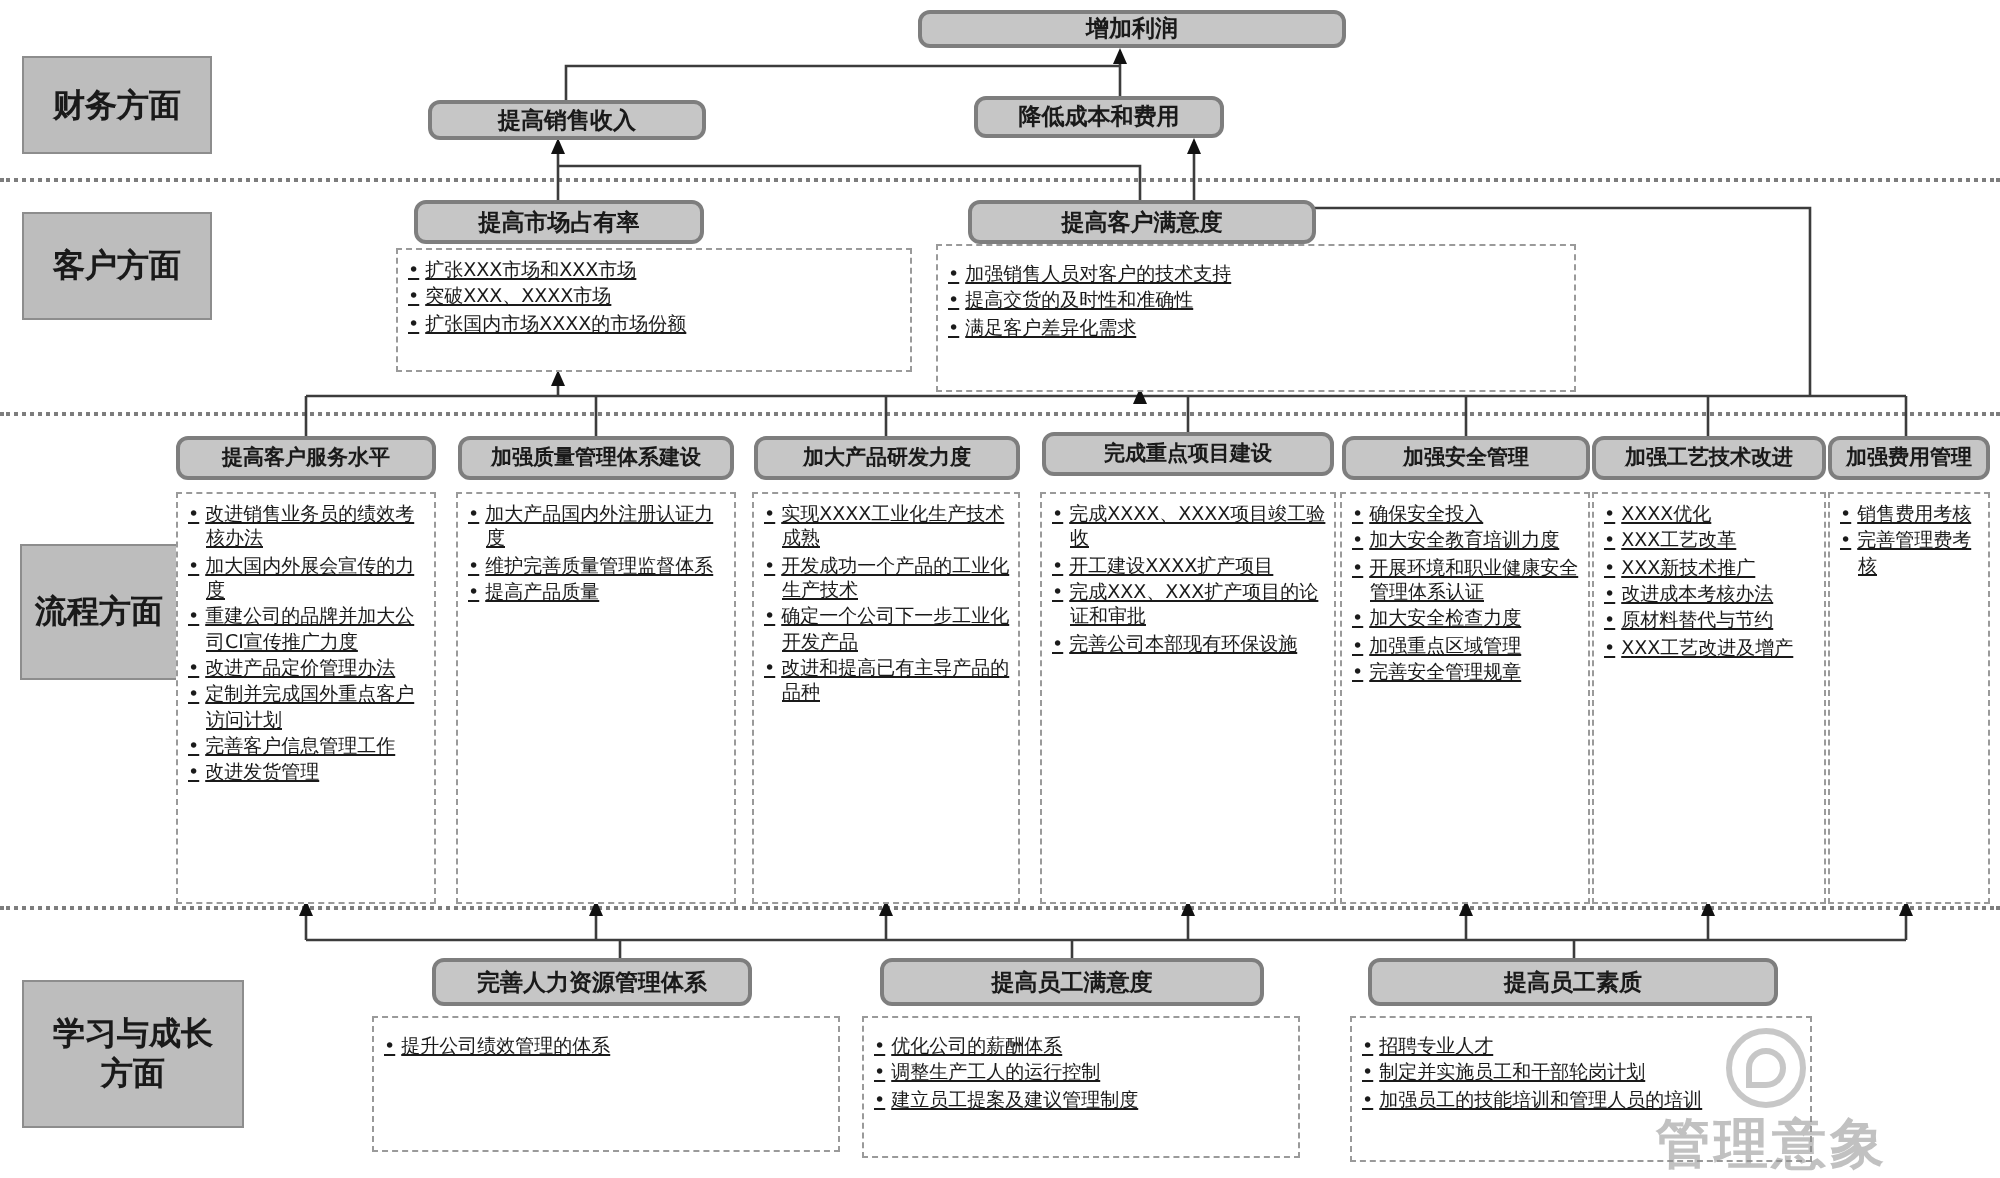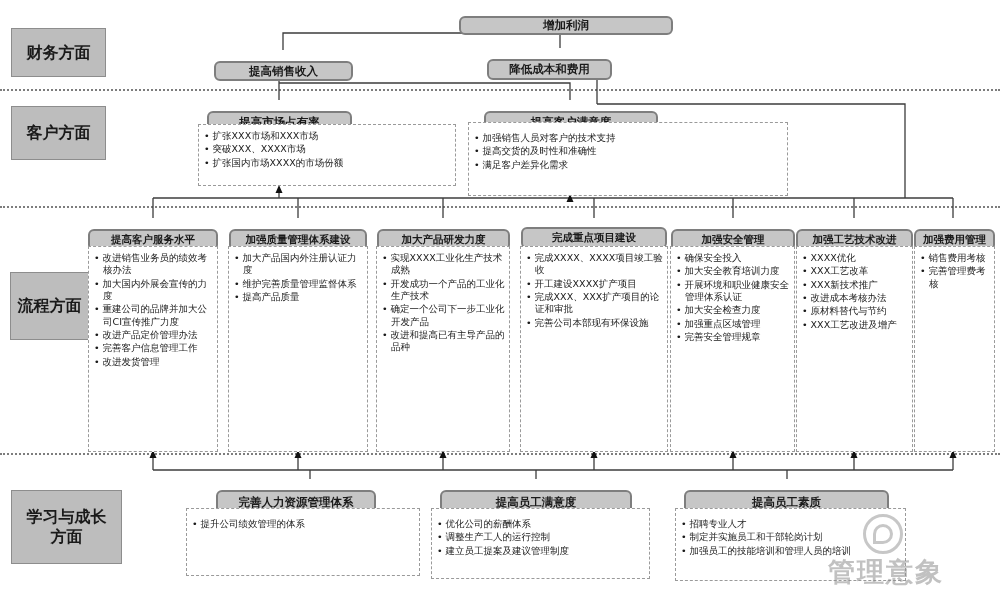--- a/index.html
+++ b/index.html
@@ -4,25 +4,25 @@
 <style>
   html,body{margin:0;padding:0;background:#fff;}
   #stage{position:relative;width:1000px;height:589px;background:#ffffff;overflow:hidden;
          font-family:"DejaVu Sans","Liberation Sans",sans-serif;color:#1a1a1a;}
   .sep{position:absolute;left:0;width:1000px;height:0;border-top:2px dotted #7d7d7d;z-index:1;}
   svg.wires{position:absolute;left:0;top:0;z-index:2;}
   .plabel{position:absolute;background:#bdbdbd;border:1px solid #8d8d8d;display:flex;align-items:center;
           justify-content:center;text-align:center;font-weight:bold;font-size:16px;z-index:3;line-height:1.25;}
   .hbox{position:absolute;background:#c6c6c6;border:2px solid #7e7e7e;border-radius:6px;display:flex;
         align-items:center;justify-content:center;font-weight:bold;font-size:11.5px;z-index:3;
-        box-sizing:border-box;white-space:nowrap;margin-top:11px;}
+        box-sizing:border-box;white-space:nowrap;}
   .hbox.small{font-size:10.5px;}
   .dbox{position:absolute;border:1px dashed #9a9a9a;background:#fff;z-index:3;box-sizing:border-box;
         padding:5px 4px 4px 5px;}
-  .dbox ul{margin:0;padding:0;list-style:none;}
+  .dbox ul{margin:0;padding:0;list-style:none;text-decoration:underline;}
   .dbox li{font-size:9.5px;line-height:1.3;padding-left:9px;text-indent:-9px;margin-bottom:1px;}
   .dbox li::before{content:"•";margin-right:3px;}
   .wm{position:absolute;left:828px;top:514px;display:flex;align-items:center;z-index:4;opacity:.55;flex-direction:column;}
   .wm-circle{width:34px;height:34px;border:3px solid #9a9a9a;border-radius:50%;margin-right:6px;
              position:relative;}
   .wm-circle::after{content:"";position:absolute;left:7px;top:7px;width:14px;height:14px;
              border:3px solid #9a9a9a;border-radius:50% 50% 50% 0;}
   .wm-text{font-size:27px;font-weight:bold;color:#8f8f8f;letter-spacing:2px;white-space:nowrap;}
 </style>
 </head>
@@ -123,20 +123,21 @@
   <div class="hbox small" style="left:671px;top:218px;width:124px;height:22px">加强安全管理</div>
   <div class="hbox small" style="left:796px;top:218px;width:117px;height:22px">加强工艺技术改进</div>
   <div class="hbox small" style="left:914px;top:218px;width:81px;height:22px">加强费用管理</div>
 
   <div class="dbox" style="left:88px;top:246px;width:130px;height:206px">
     <ul>
       <li>改进销售业务员的绩效考核办法</li>
       <li>加大国内外展会宣传的力度</li>
       <li>重建公司的品牌并加大公司CI宣传推广力度</li>
       <li>改进产品定价管理办法</li>
+      <li>定制并完成国外重点客户访问计划</li>
       <li>完善客户信息管理工作</li>
       <li>改进发货管理</li>
     </ul>
   </div>
   <div class="dbox" style="left:228px;top:246px;width:140px;height:206px">
     <ul>
       <li>加大产品国内外注册认证力度</li>
       <li>维护完善质量管理监督体系</li>
       <li>提高产品质量</li>
     </ul>

